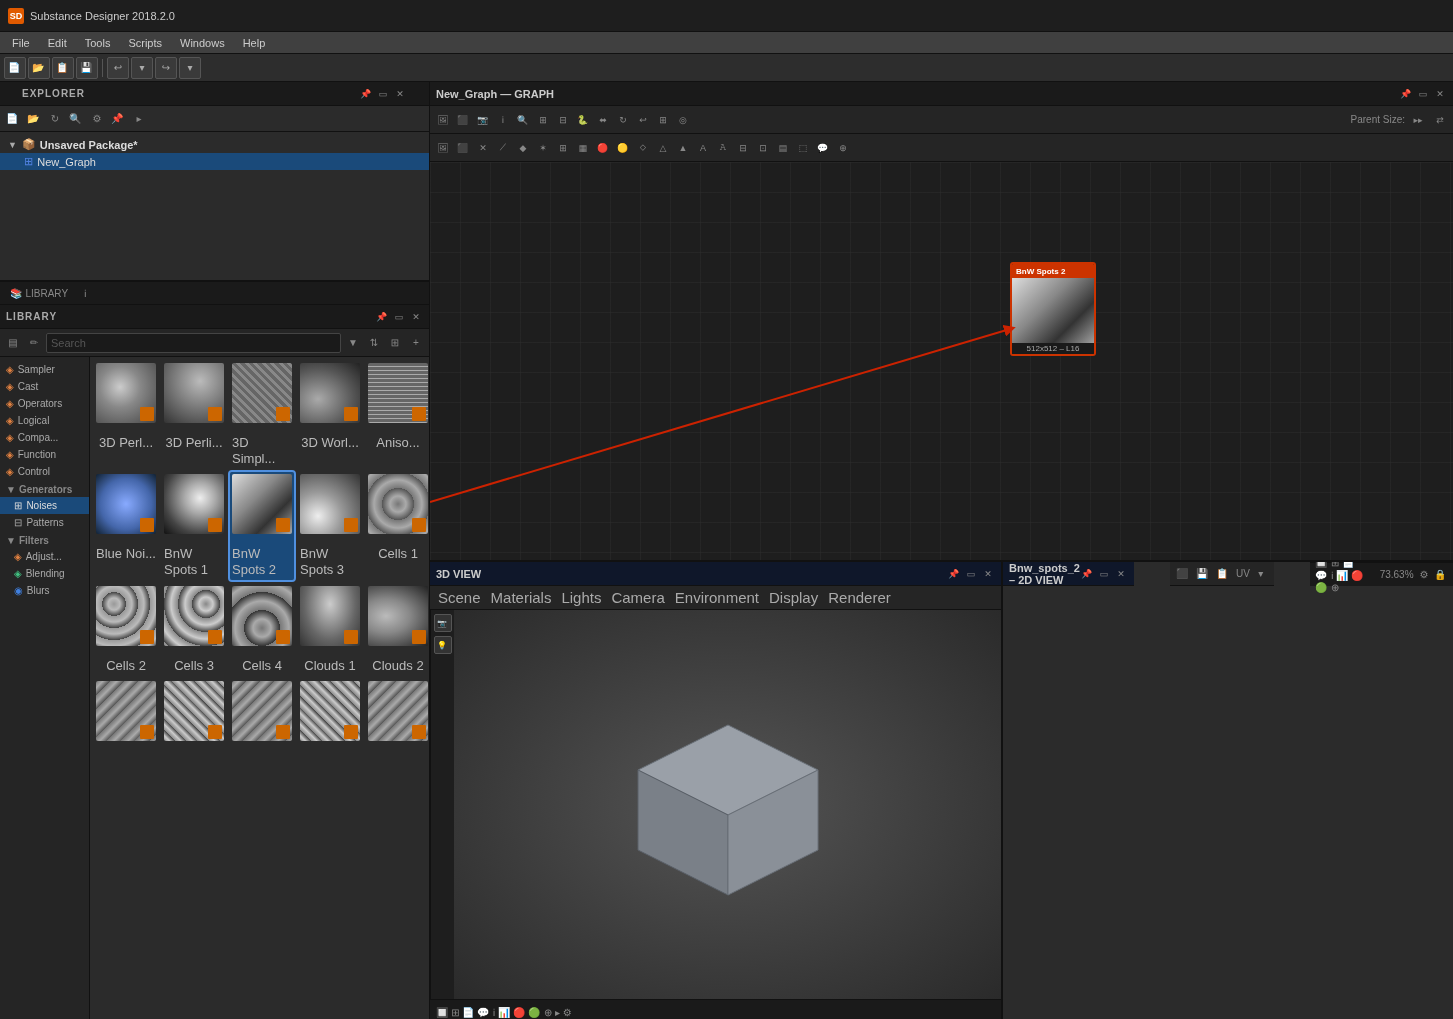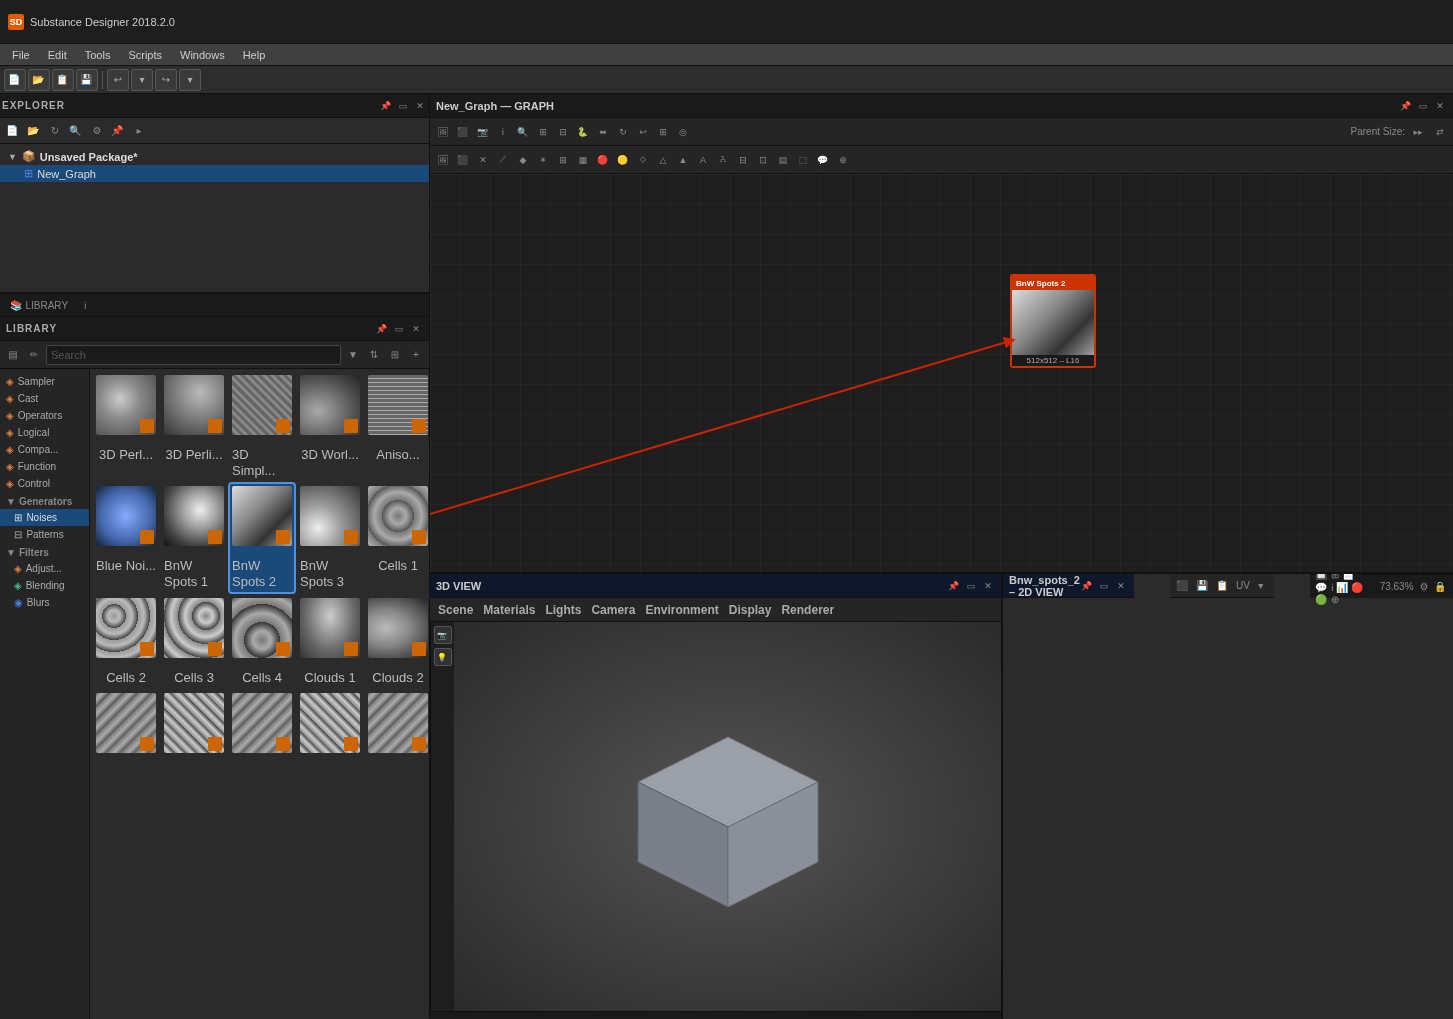--- a/index.html
+++ b/index.html
@@ -10,21 +10,21 @@
       font-size: 11px;
       width: 1453px;
       height: 1019px;
       overflow: hidden;
       position: relative;
     }
 
     
     .title-bar {
       background: #1e1e1e;
-      height: 44px;
+      height: 32px;
       display: flex;
       align-items: center;
       padding: 0 8px;
       gap: 6px;
       border-bottom: 1px solid #111;
     }
     .title-bar .app-icon {
       width: 16px; height: 16px;
       background: #e05a00;
       border-radius: 2px;
@@ -94,21 +94,21 @@
     .explorer-panel {
       background: #2b2b2b;
       flex: 0 0 auto;
       border-bottom: 2px solid #111;
     }
     .panel-header {
       background: #1a1a1a;
       height: 24px;
       display: flex;
       align-items: center;
-      padding: 0 2px;
+      padding: 0 22px;
       justify-content: space-between;
       border-bottom: 1px solid #111;
     }
     .panel-title {
       color: #aaa;
       font-size: 10px;
       font-weight: bold;
       letter-spacing: 1px;
       text-transform: uppercase;
     }
@@ -413,25 +413,24 @@
       background: #252525;
       height: 24px;
       display: flex;
       align-items: center;
       padding: 0 4px;
       gap: 2px;
       border-bottom: 1px solid #111;
     }
     .view-menu-item {
       color: #aaa;
-      font-size: 12px;
+      font-size: 15px;
       cursor: pointer;
       padding: 1px 4px;
       border-radius: 2px;
-      font-weight: bold;
     }
     .view-canvas {
       flex: 1;
       background: #333;
       position: relative;
       overflow: hidden;
       display: flex;
       align-items: center;
       justify-content: center;
     }

